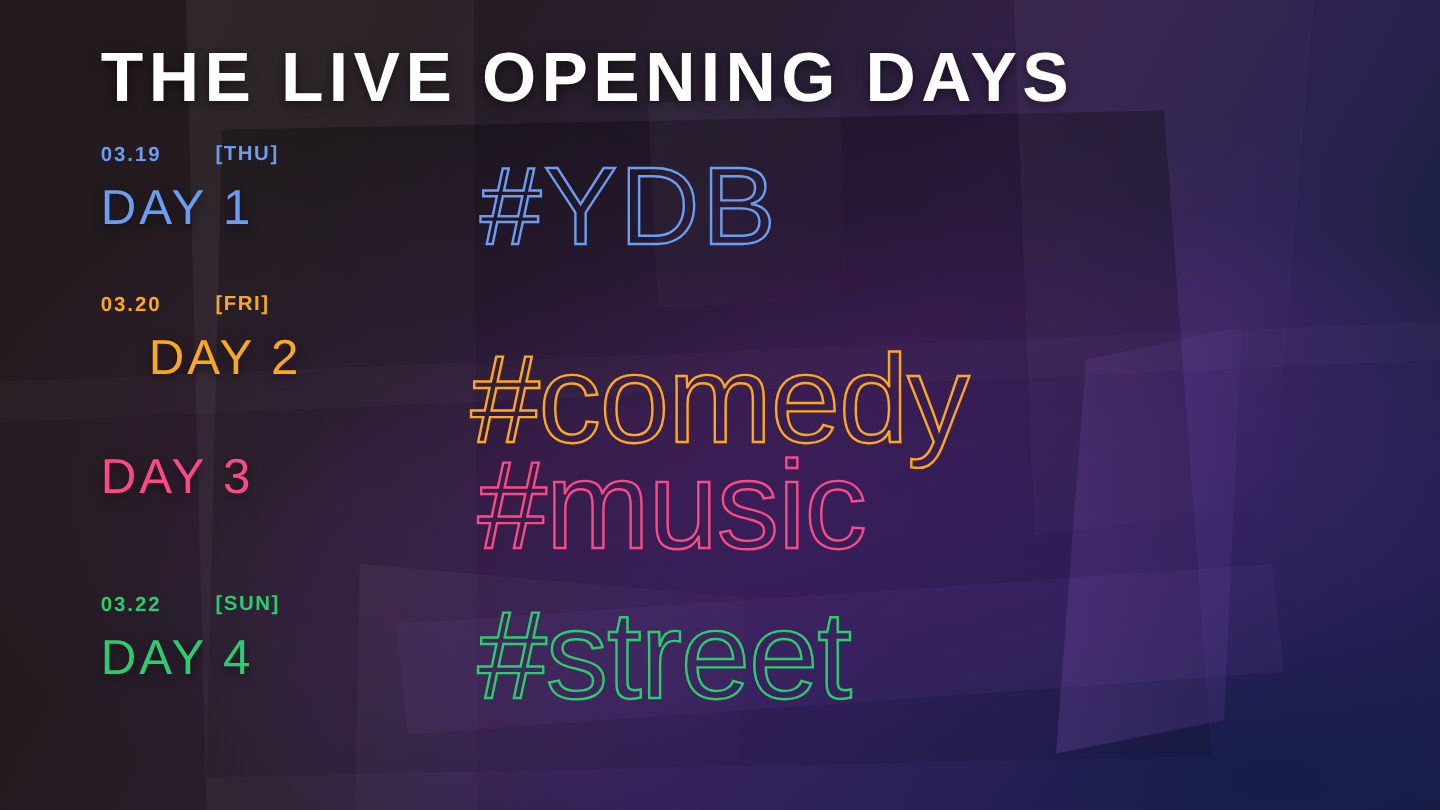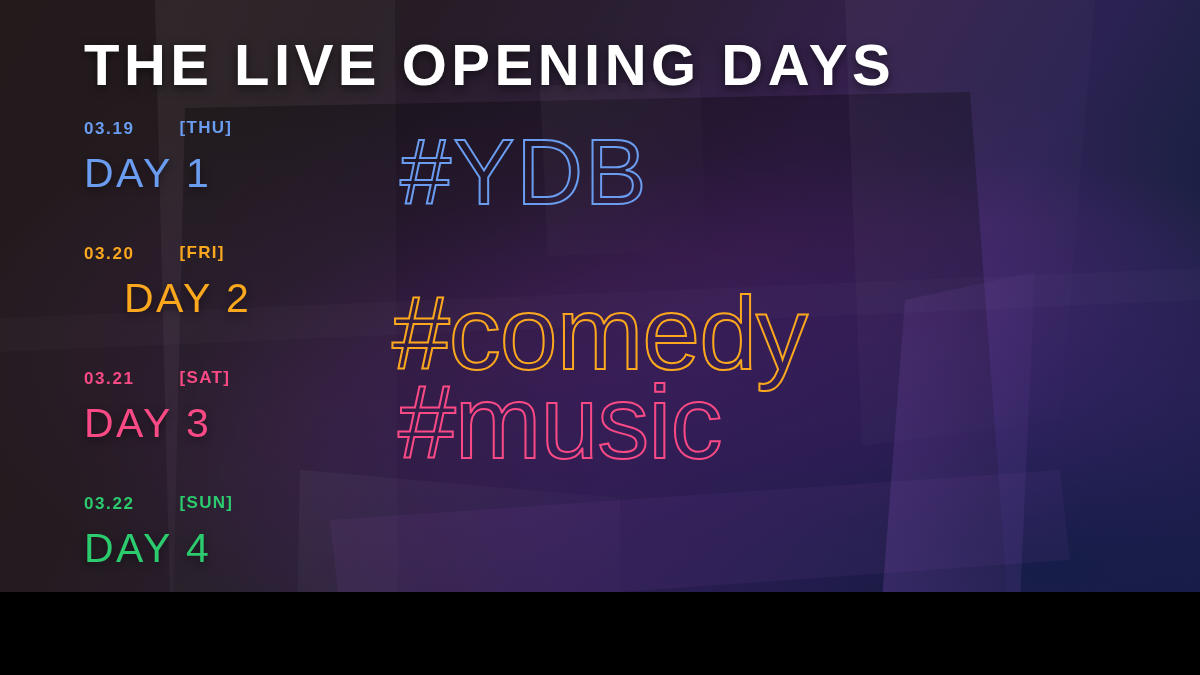--- a/index.html
+++ b/index.html
@@ -7,21 +7,21 @@
   html, body {
     width:1200px; height:675px;
     background:#000;
     font-family:"Liberation Sans", sans-serif;
     overflow:hidden;
   }
 
   #poster {
     position:relative;
     width:1200px;
-    height:592px;
+    height:675px;
     overflow:hidden;
     background:
       radial-gradient(120% 100% at 88% 96%, rgba(20,28,70,0.95) 0%, rgba(20,28,70,0) 58%),
       radial-gradient(95% 85% at 72% 78%, rgba(120,48,170,0.60) 0%, rgba(120,48,170,0) 62%),
       radial-gradient(85% 75% at 55% 60%, rgba(86,38,120,0.45) 0%, rgba(86,38,120,0) 70%),
       linear-gradient(118deg, #231a1c 0%, #241b20 22%, #2a1f33 42%, #33204a 58%, #2b2252 74%, #17203f 88%, #101a33 100%);
   }
 
   
   .bg-layer { position:absolute; inset:0; pointer-events:none; }
@@ -183,34 +183,31 @@
             <span class="date" style="color: rgb(251, 168, 30);">03.20</span>
             <span class="weekday" style="color: rgb(251, 168, 30);">[FRI]</span>
           </div>
           <div class="day-label" style="color: rgb(251, 168, 30); margin-left: 40px;">DAY 2</div>
         </div>
         <div class="hashtag h2" style="-webkit-text-stroke: 2px rgb(251, 168, 30); color: transparent;">#comedy</div>
       </div>
 
       <div class="row">
         <div class="left-block">
-          <div class="date-line">
-            <span class="date" style="color: rgb(250, 74, 133);">03.21</span>
-            <span class="weekday" style="color: rgb(250, 74, 133);">[SAT]</span>
-          </div>
           <div class="day-label" style="color: rgb(250, 74, 133);">DAY 3</div>
         </div>
         <div class="hashtag h3" style="-webkit-text-stroke: 2px rgb(250, 74, 133); color: transparent;">#music</div>
       </div>
 
       <div class="row">
         <div class="left-block">
           <div class="date-line">
             <span class="date" style="color: rgb(43, 203, 110);">03.22</span>
             <span class="weekday" style="color: rgb(43, 203, 110);">[SUN]</span>
           </div>
           <div class="day-label" style="color: rgb(43, 203, 110);">DAY 4</div>
         </div>
+        <div class="hashtag h4" style="-webkit-text-stroke: 2px rgb(43, 203, 110); color: transparent;">#street</div>
       </div>
 
     </div>
   </div>
 </div>
 
 </body></html>

